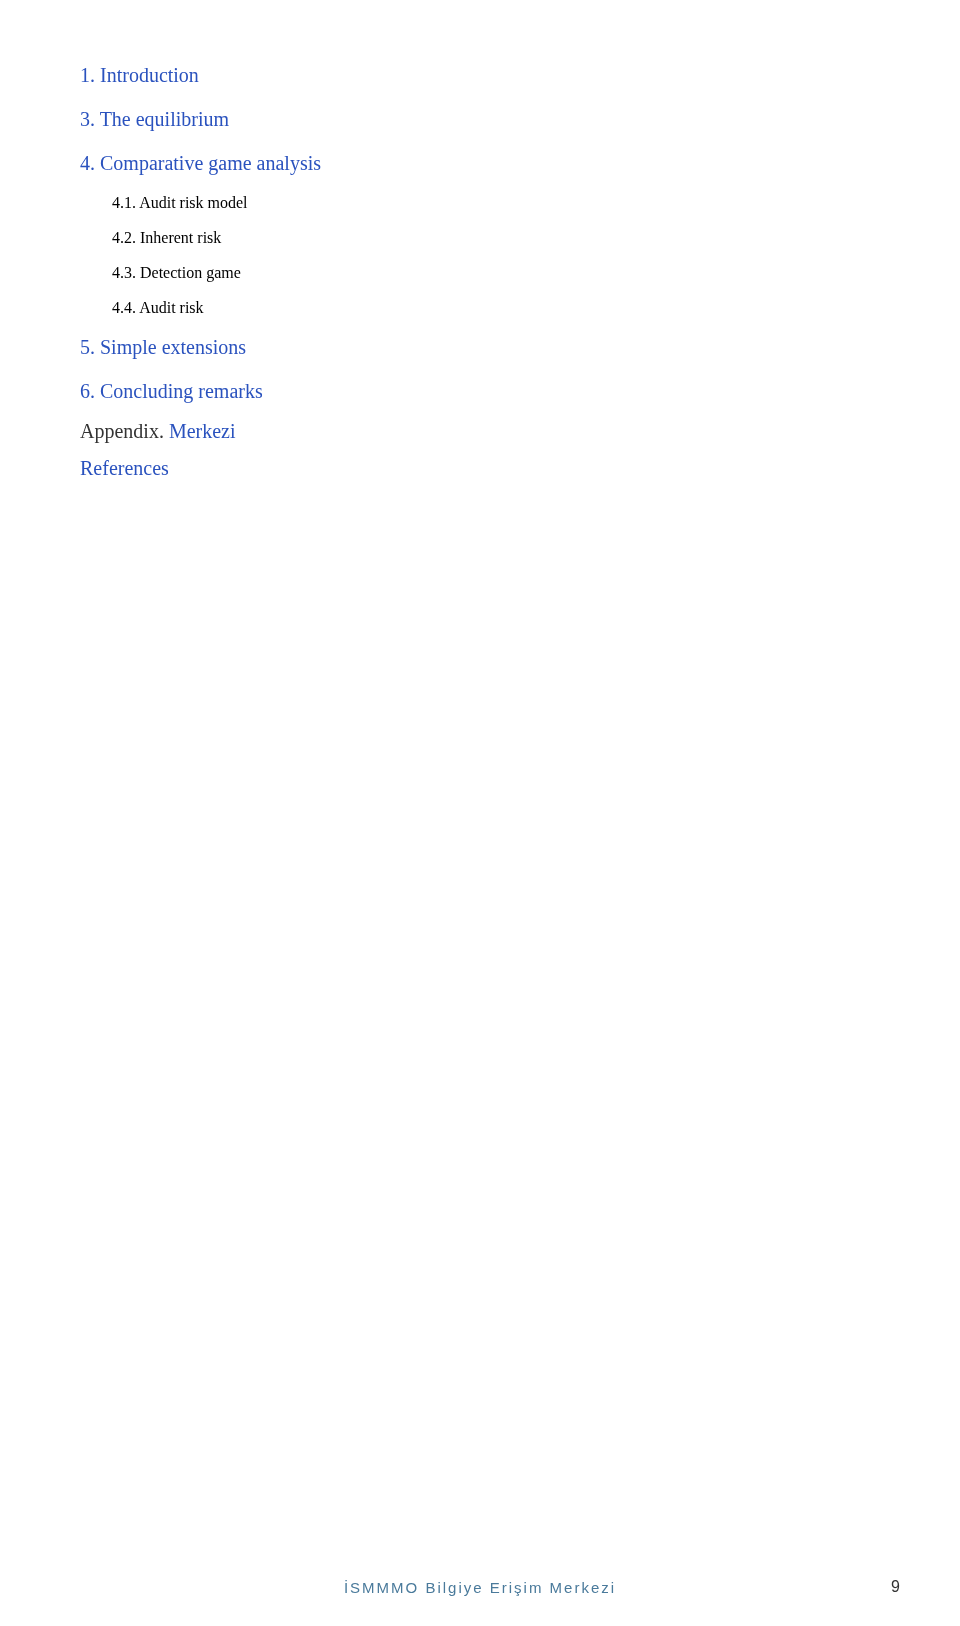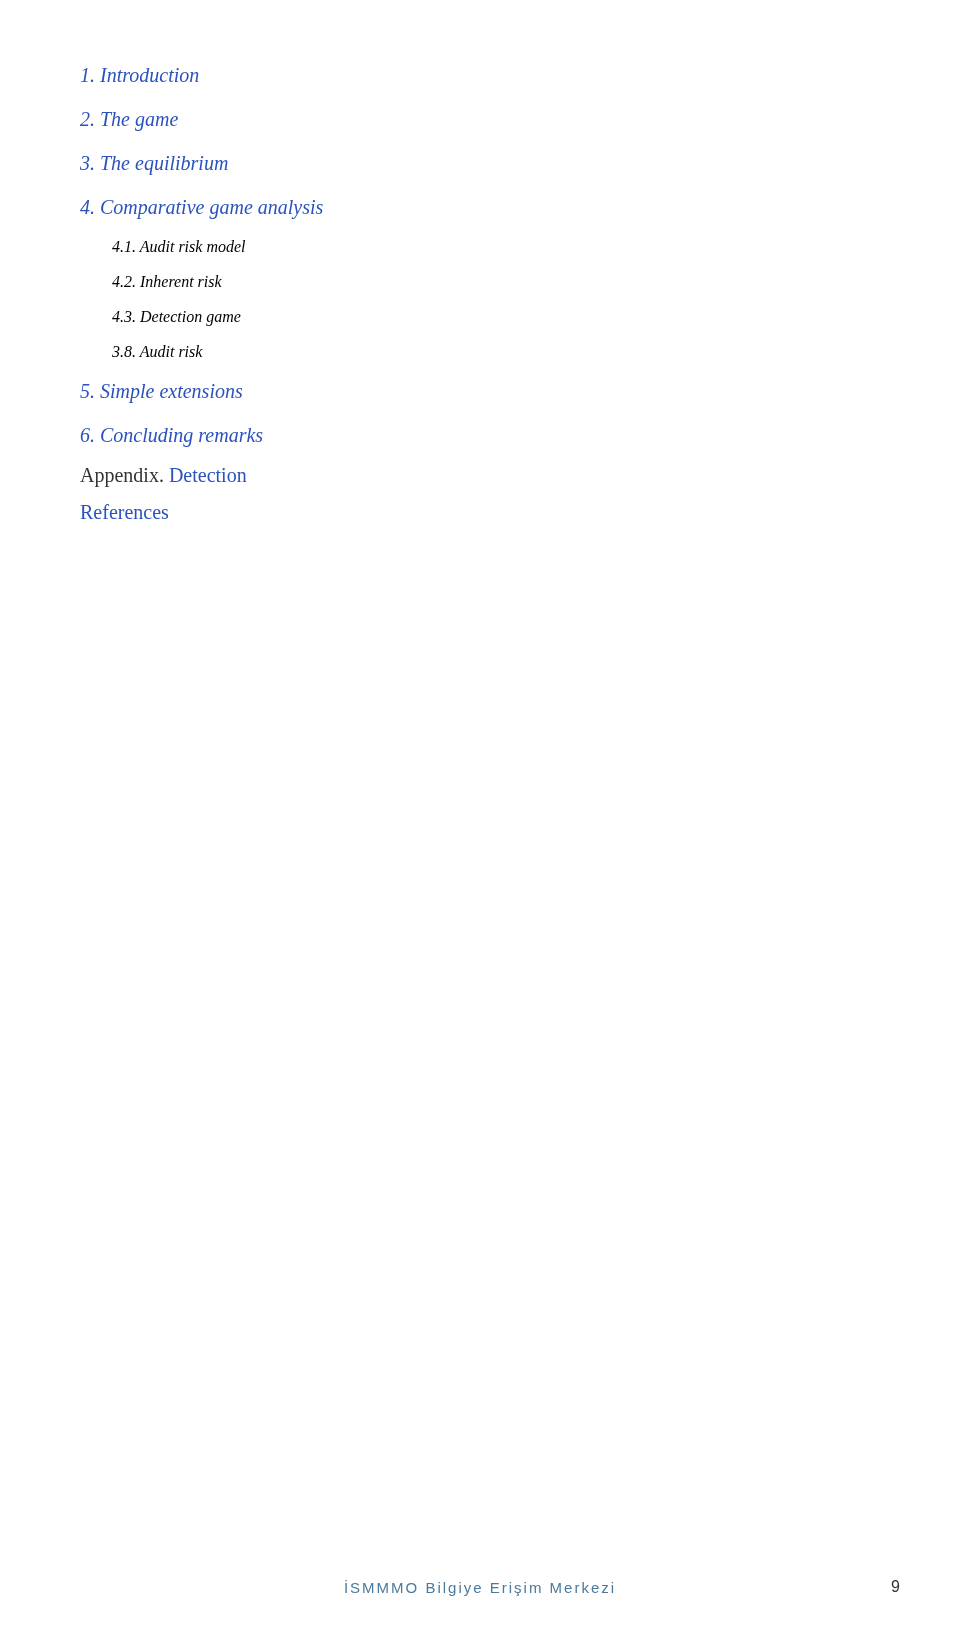--- a/index.html
+++ b/index.html
@@ -19,21 +19,20 @@
     }
 
     .page-content {
       padding: 60px 80px 80px 80px;
     }
 
     .toc-list {
       list-style: none;
       margin: 0;
       padding: 0;
-      font-style: italic;
     }
 
     .toc-item {
       margin-bottom: 14px;
       line-height: 1.5;
     }
 
     .toc-item a {
       color: #2a52be;
       text-decoration: none;
@@ -108,26 +107,20 @@
 <div class="page-content">
   <ul class="toc-list">
 
     <li class="toc-item">
       <a href="#">
         <span>1. </span>
         <span>Introduction</span>
       </a>
     </li>
 
-    <li class="toc-item">
-      <a href="#">
-        <span>2. </span>
-        <span>The game</span>
-      </a>
-    </li>
 
     <li class="toc-item">
       <a href="#">
         <span>3. </span>
         <span>The equilibrium</span>
       </a>
     </li>
 
     <li class="toc-item">
       <a href="#">
@@ -152,21 +145,21 @@
 
     <li class="toc-sub-item">
       <a href="#">
         <span>4.3. </span>
         <span>Detection game</span>
       </a>
     </li>
 
     <li class="toc-sub-item">
       <a href="#">
-        <span>3.8. </span>
+        <span>4.4. </span>
         <span>Audit risk</span>
       </a>
     </li>
 
     <li class="toc-item">
       <a href="#">
         <span>5. </span>
         <span>Simple extensions</span>
       </a>
     </li>
@@ -180,21 +173,21 @@
       </a>
     </li>
 
   </ul>
 
 
   <div class="appendix-line">
     <span class="prefix">Appendix.</span>
     <span> </span>
     <a href="#">
-      <span>Detection</span>
+      <span>Merkezi</span>
     </a>
   </div>
 
   <div class="toc-standalone">
     <a href="#">
       <span>References</span>
     </a>
   </div>
 
 </div>

